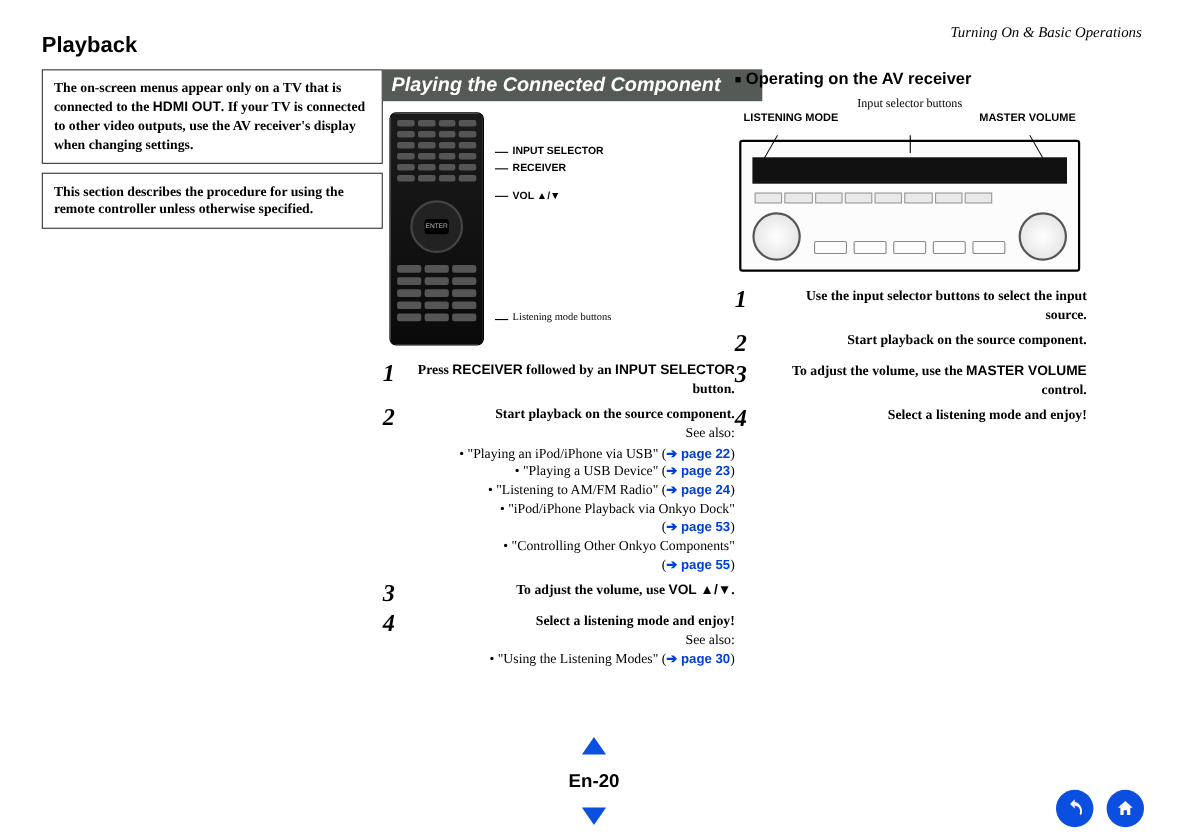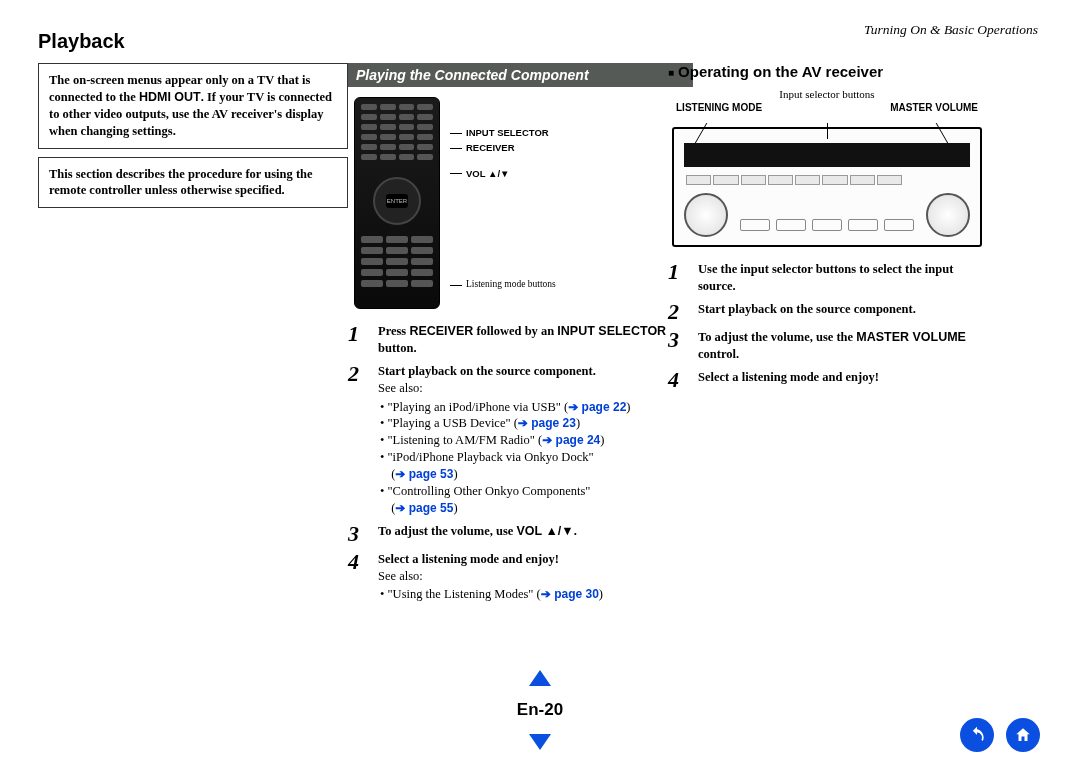--- a/index.html
+++ b/index.html
@@ -44,21 +44,21 @@
   }
   .note-box + .note-box { margin-top: 8px; }
   .sans-b { font-family: Arial, Helvetica, sans-serif; font-weight: bold; }
 
   .section-banner {
     background: #555a56;
     color: #fff;
     font-family: Arial, Helvetica, sans-serif;
     font-weight: bold;
     font-style: italic;
-    font-size: 14px;
+    font-size: 18px;
     padding: 4px 8px;
     margin-bottom: 10px;
     width: 345px;
   }
   .subhead {
     font-family: Arial, Helvetica, sans-serif;
     font-weight: bold;
     font-size: 15px;
     margin-bottom: 8px;
   }
@@ -119,21 +119,21 @@
   .receiver .btn-line span{flex:1; height:12px; border:1px solid #888; border-radius:2px;}
   .callout{position:absolute; border-left:1px solid #000; border-bottom:1px solid #000;}
   .call-left{top:-6px; left:26px; width:12px; height:22px; transform:skewX(-30deg);}
   .call-right{top:-6px; right:26px; width:12px; height:22px; transform:skewX(30deg);}
   .call-mid{position:absolute; top:-6px; left:50%; width:1px; height:16px; background:#000;}
 
   
   ol.steps{list-style:none; padding:0; margin:0;}
   ol.steps>li{display:flex; gap:10px; margin-bottom:6px;}
   .stepnum{font:italic bold 22px "Times New Roman"; width:20px; flex:0 0 20px; line-height:1;}
-  .stepbody{flex:1; font-size:12.5px; line-height:1.35;}
+  .stepbody{flex:1; font-size:12.5px; line-height:1.35;text-align:right;}
   .stepbody .lead{font-weight:bold;}
   .stepbody ul{list-style:none; padding-left:2px; margin-top:2px;}
   .stepbody ul li{text-indent:-8px; padding-left:8px;}
   .stepbody ul li::before{content:"• "; }
   a.pg{ color:#0040d6; font-family:Arial,Helvetica,sans-serif; font-weight:bold; font-size:12px; text-decoration:none; }
   a.pg .arrow{font-weight:bold;}
   .seealso{font-weight:normal;}
 
   
   .footer{

